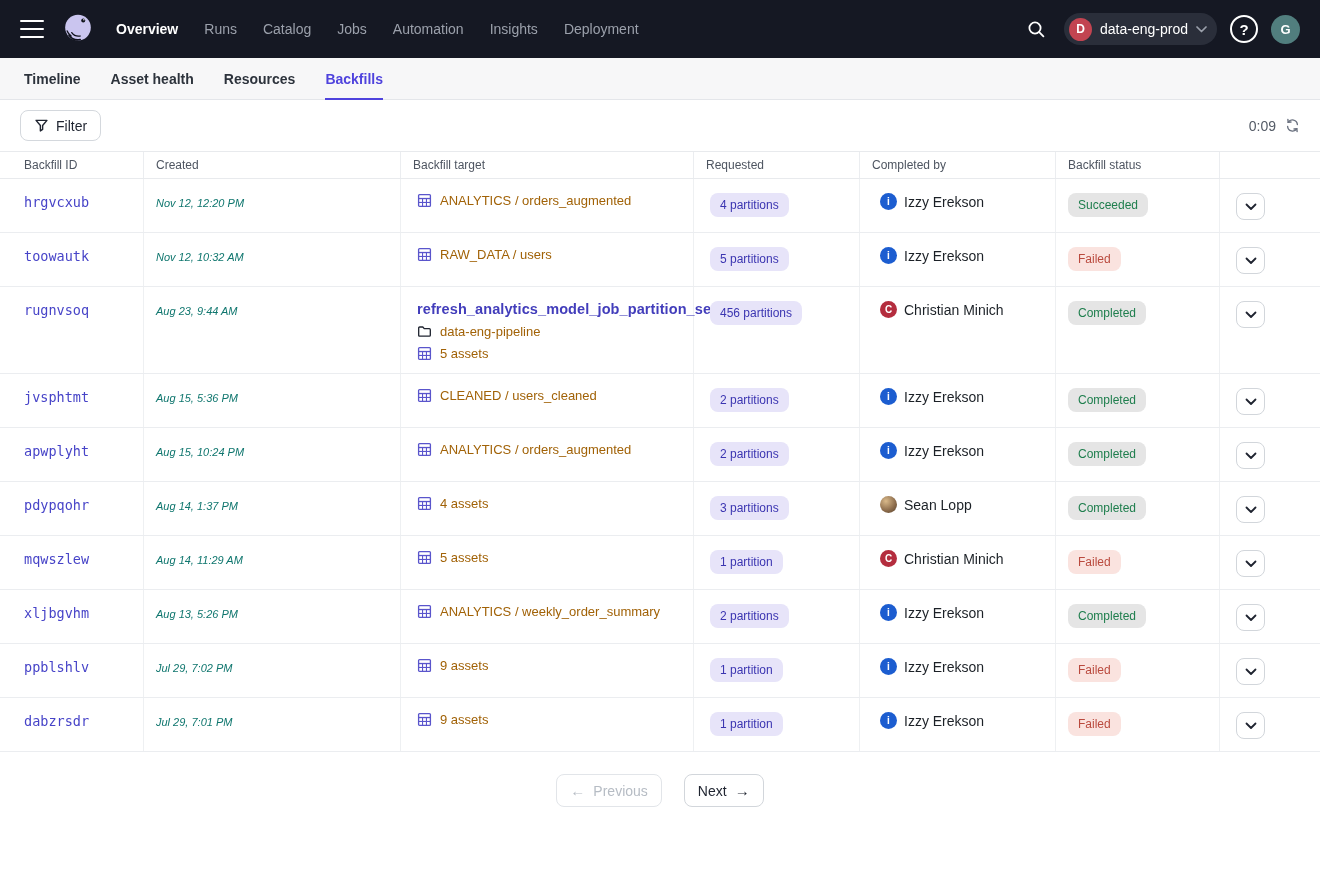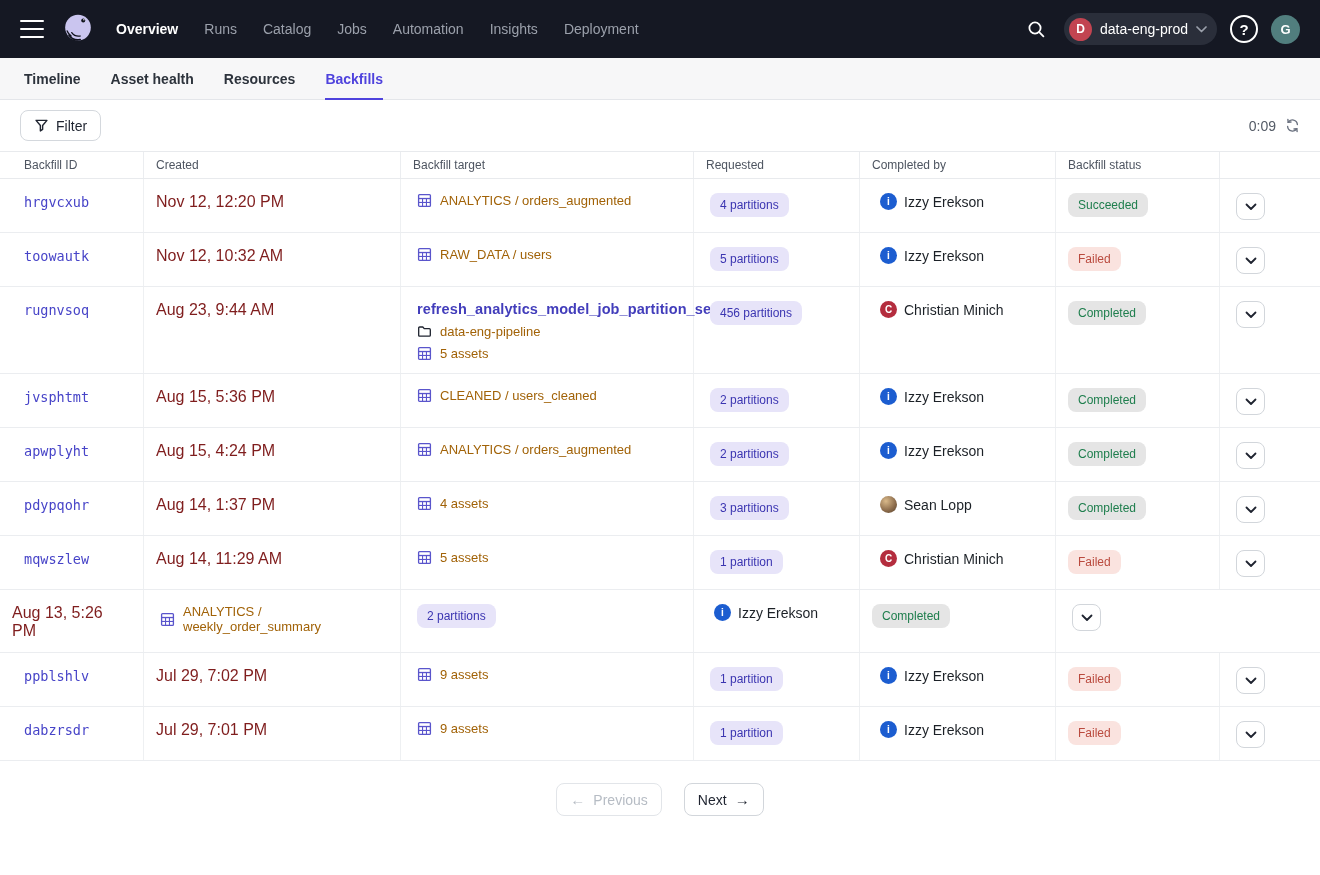--- a/index.html
+++ b/index.html
@@ -40,21 +40,21 @@
   .thead, .trow { display:grid; grid-template-columns:144px 257px 293px 166px 196px 164px 100px; }
   .thead { border-top:1px solid #e8eaed; border-bottom:1px solid #e8eaed; height:28px; }
   .th { font-size:12px; color:#4e5561; display:flex; align-items:center; border-right:1px solid #ebedf0; padding-left:12px; }
   .th:first-child { padding-left:24px; }
   .th:last-child { border-right:none; }
   .trow { border-bottom:1px solid #ebedf0; min-height:54px; }
   .cell { border-right:1px solid #eef0f2; padding:14px 12px 12px 12px; }
   .cell:last-child { border-right:none; }
   .c-id { padding-left:24px; }
   .id-link { font-family:"DejaVu Sans Mono","Liberation Mono",monospace; font-size:13.5px; color:#4744c8; text-decoration:none; cursor:pointer; }
-  .created { font-size:16px; color:#7f1d1d; }
+  .created { font-size:11px; color:#0f766e;font-style:italic; }
   .c-target { padding-left:16px; display:flex; flex-direction:column; gap:7px; }
   .target-line { display:flex; align-items:center; gap:8px; }
   .t-icon { display:flex; align-items:center; color:#5a55cc; }
   .target-link { font-size:13px; color:#a16207; text-decoration:none; cursor:pointer; }
   .job-link { font-size:14.5px; font-weight:700; color:#423dbb; text-decoration:none; cursor:pointer; letter-spacing:.1px; }
   .c-req { padding-left:16px; }
   .pill { display:inline-block; font-size:12px; border-radius:8px; padding:5px 10px; line-height:1.2; }
   .pill-partitions { background:#e7e4f9; color:#3b35b1; }
   .c-launched { padding-left:20px; }
   .user { display:flex; align-items:center; gap:7px; }
@@ -296,21 +296,21 @@
     <div class="cell c-actions">
       <button class="action-btn">
         <svg width="12" height="8" viewBox="0 0 12 8">
               <polyline points="1.5,1.5 6,6 10.5,1.5" fill="none" stroke="#1f2430" stroke-width="1.8" stroke-linecap="round" stroke-linejoin="round"></polyline>
             </svg>
       </button>
     </div>
   </div>
       <div class="trow">
     <div class="cell c-id"><a class="id-link">apwplyht</a></div>
-    <div class="cell"><span class="created">Aug 15, 4:24 PM</span></div>
+    <div class="cell"><span class="created">Aug 15, 10:24 PM</span></div>
     <div class="cell c-target">
           <div class="target-line">
             <span class="t-icon">
               <svg width="15" height="15" viewBox="0 0 16 16">
                 <rect x="1.7" y="1.7" width="12.6" height="12.6" rx="1" fill="none" stroke="currentColor" stroke-width="1.4"></rect>
                 <line x1="1.7" y1="5.9" x2="14.3" y2="5.9" stroke="currentColor" stroke-width="1.4"></line>
                 <line x1="1.7" y1="10.1" x2="14.3" y2="10.1" stroke="currentColor" stroke-width="1.2"></line>
                 <line x1="5.9" y1="5.9" x2="5.9" y2="14.3" stroke="currentColor" stroke-width="1.2"></line>
                 <line x1="10.1" y1="5.9" x2="10.1" y2="14.3" stroke="currentColor" stroke-width="1.2"></line>
               </svg>
@@ -394,20 +394,21 @@
     <div class="cell"><span class="pill status-pill failure">Failed</span></div>
     <div class="cell c-actions">
       <button class="action-btn">
         <svg width="12" height="8" viewBox="0 0 12 8">
               <polyline points="1.5,1.5 6,6 10.5,1.5" fill="none" stroke="#1f2430" stroke-width="1.8" stroke-linecap="round" stroke-linejoin="round"></polyline>
             </svg>
       </button>
     </div>
   </div>
       <div class="trow">
+    <div class="cell c-id"><a class="id-link">xljbgvhm</a></div>
     <div class="cell"><span class="created">Aug 13, 5:26 PM</span></div>
     <div class="cell c-target">
           <div class="target-line">
             <span class="t-icon">
               <svg width="15" height="15" viewBox="0 0 16 16">
                 <rect x="1.7" y="1.7" width="12.6" height="12.6" rx="1" fill="none" stroke="currentColor" stroke-width="1.4"></rect>
                 <line x1="1.7" y1="5.9" x2="14.3" y2="5.9" stroke="currentColor" stroke-width="1.4"></line>
                 <line x1="1.7" y1="10.1" x2="14.3" y2="10.1" stroke="currentColor" stroke-width="1.2"></line>
                 <line x1="5.9" y1="5.9" x2="5.9" y2="14.3" stroke="currentColor" stroke-width="1.2"></line>
                 <line x1="10.1" y1="5.9" x2="10.1" y2="14.3" stroke="currentColor" stroke-width="1.2"></line>

